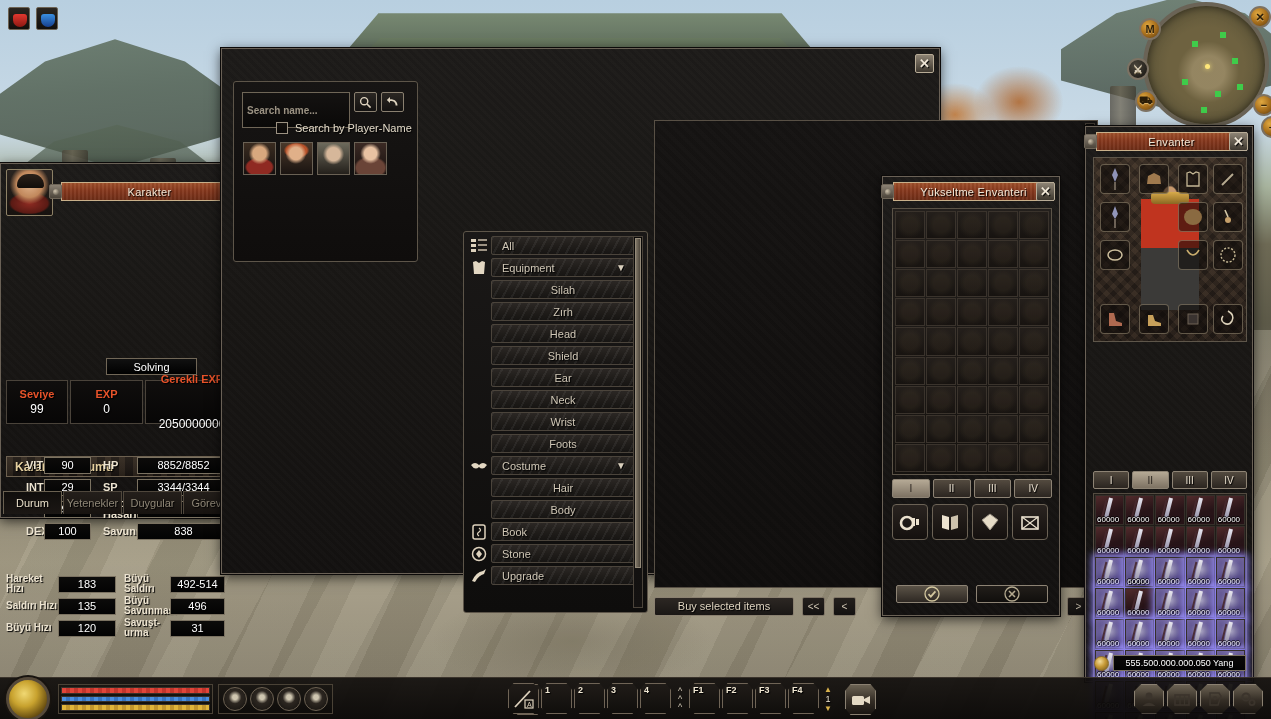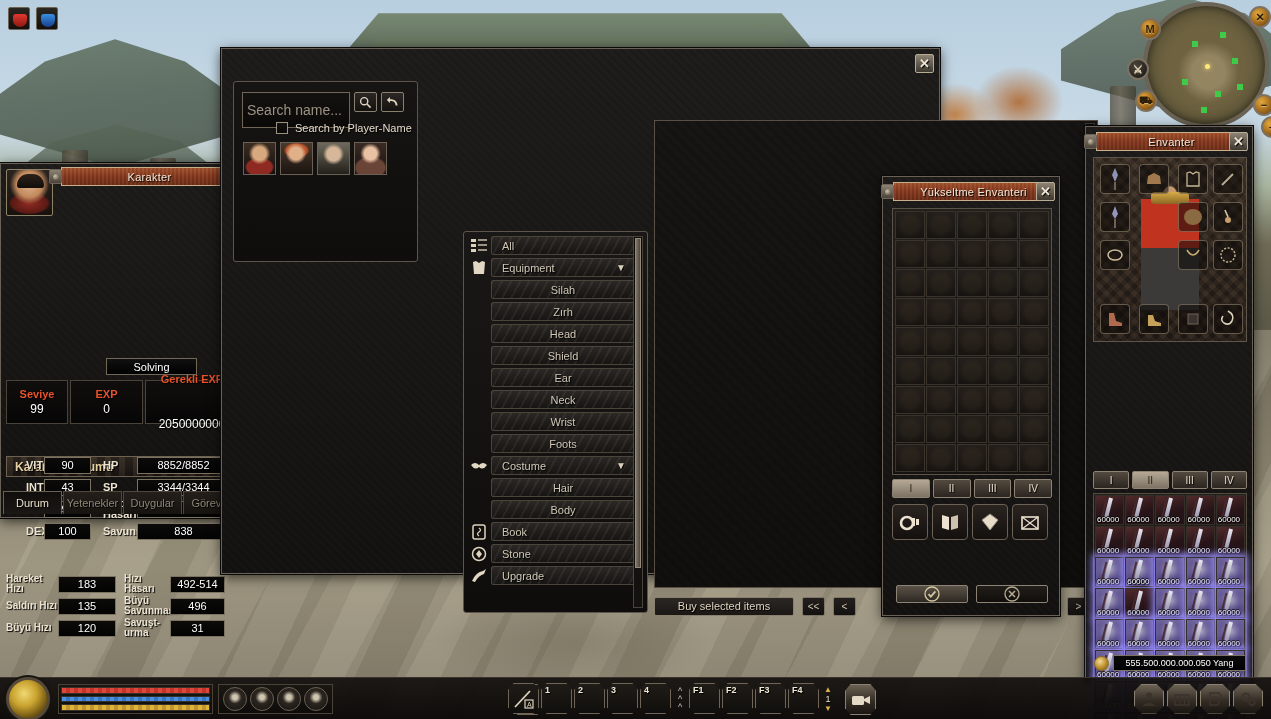--- a/index.html
+++ b/index.html
@@ -130,21 +130,21 @@
     border: 1px solid #8d8166; border-radius: 2px;
     background:
       radial-gradient(circle at 50% 32%, #e0b38c 0%, #c1885c 34%, transparent 52%),
       radial-gradient(ellipse 26px 14px at 50% 74%, #8e2b22 0%, #5a1a14 70%, transparent 80%),
       linear-gradient(180deg, #2a2420, #17120f);
   }
   #char-portrait::before {
     content:""; position:absolute; left:10px; top:4px; width:27px; height:14px;
     background: linear-gradient(180deg, #2b211a, #120d0a); border-radius: 12px 12px 3px 3px;
   }
-  #char-title-wrap { position:absolute; left: 60px; top: 3px; right: 4px; }
+  #char-title-wrap { position:absolute; left: 60px; top: 18px; right: 4px; }
   #char-title-wrap .titlebar { margin: 0; }
   #char-close { right: -1px; top: 0px; }
 
   .solving-box {
     position: absolute; left: 105px; top: 194px; width: 91px; height: 17px;
     background: linear-gradient(180deg, #111, #000);
     border: 1px solid #716757;
     display:flex; align-items:center; justify-content:center;
     color: #fff; font-size: 11px; text-shadow: 1px 1px 1px #000;
   }
@@ -222,22 +222,23 @@
   #shop-left {
     position: absolute; left: 11px; top: 32px; width: 185px; height: 181px;
     background: linear-gradient(180deg, #171514 0%, #0f0d0c 100%);
     border: 1px solid #5d5549; border-radius: 3px;
   }
   .search-row { position: absolute; left: 8px; top: 10px; display: flex; gap: 4px; }
   #search-input {
     width: 108px; height: 36px;
     background: linear-gradient(180deg, #141211, #0a0908);
     border: 1px solid #6f6657;
-    color: #cdc4b4; font-size: 14px; padding: 0 4px;
+    color: #cdc4b4; font-size: 10px; padding: 0 4px;
     font-family: "Liberation Sans", sans-serif;
+    font-weight: bold;
   }
   #search-input::placeholder { color: #9b9283; }
   .sq-btn {
     width: 23px; height: 20px;
     background: linear-gradient(180deg, #2b2723, #131110);
     border: 1px solid #8a8070; border-radius: 2px;
     display:flex; align-items:center; justify-content:center;
     cursor: pointer; color: #ded3bf;
   }
   .chk-row {
@@ -685,21 +686,21 @@
 
     <div class="kv-grid">
       <div class="kv-row">
         <span class="kv-lbl c1">VIT</span>
         <span class="kv-box c2">90</span>
         <span class="kv-lbl c3">HP</span>
         <span class="kv-box c4">8852/8852</span>
       </div>
       <div class="kv-row">
         <span class="kv-lbl c1">INT</span>
-        <span class="kv-box c2">43</span>
+        <span class="kv-box c2">29</span>
         <span class="kv-lbl c3">SP</span>
         <span class="kv-box c4">3344/3344</span>
       </div>
       <div class="kv-row">
         <span class="kv-lbl c1">STR</span>
         <span class="kv-box c2">90</span>
         <span class="kv-lbl c3">Saldırı Hasarı</span>
         <span class="kv-box c4">958-1028</span>
       </div>
       <div class="kv-row">
@@ -708,21 +709,21 @@
         <span class="kv-lbl c3">Savunm</span>
         <span class="kv-box c4">838</span>
       </div>
     </div>
 
 
     <div class="nit-grid">
       <div class="nit-row">
         <span class="kv-lbl n1">Hareket Hızı</span>
         <span class="kv-box n2">183</span>
-        <span class="kv-lbl n3">Hızı Hasarı</span>
+        <span class="kv-lbl n3">Büyü Saldırı</span>
         <span class="kv-box n4">492-514</span>
       </div>
       <div class="nit-row">
         <span class="kv-lbl n1">Saldırı Hızı</span>
         <span class="kv-box n2">135</span>
         <span class="kv-lbl n3">Büyü Savunması</span>
         <span class="kv-box n4">496</span>
       </div>
       <div class="nit-row">
         <span class="kv-lbl n1">Büyü Hızı</span>

